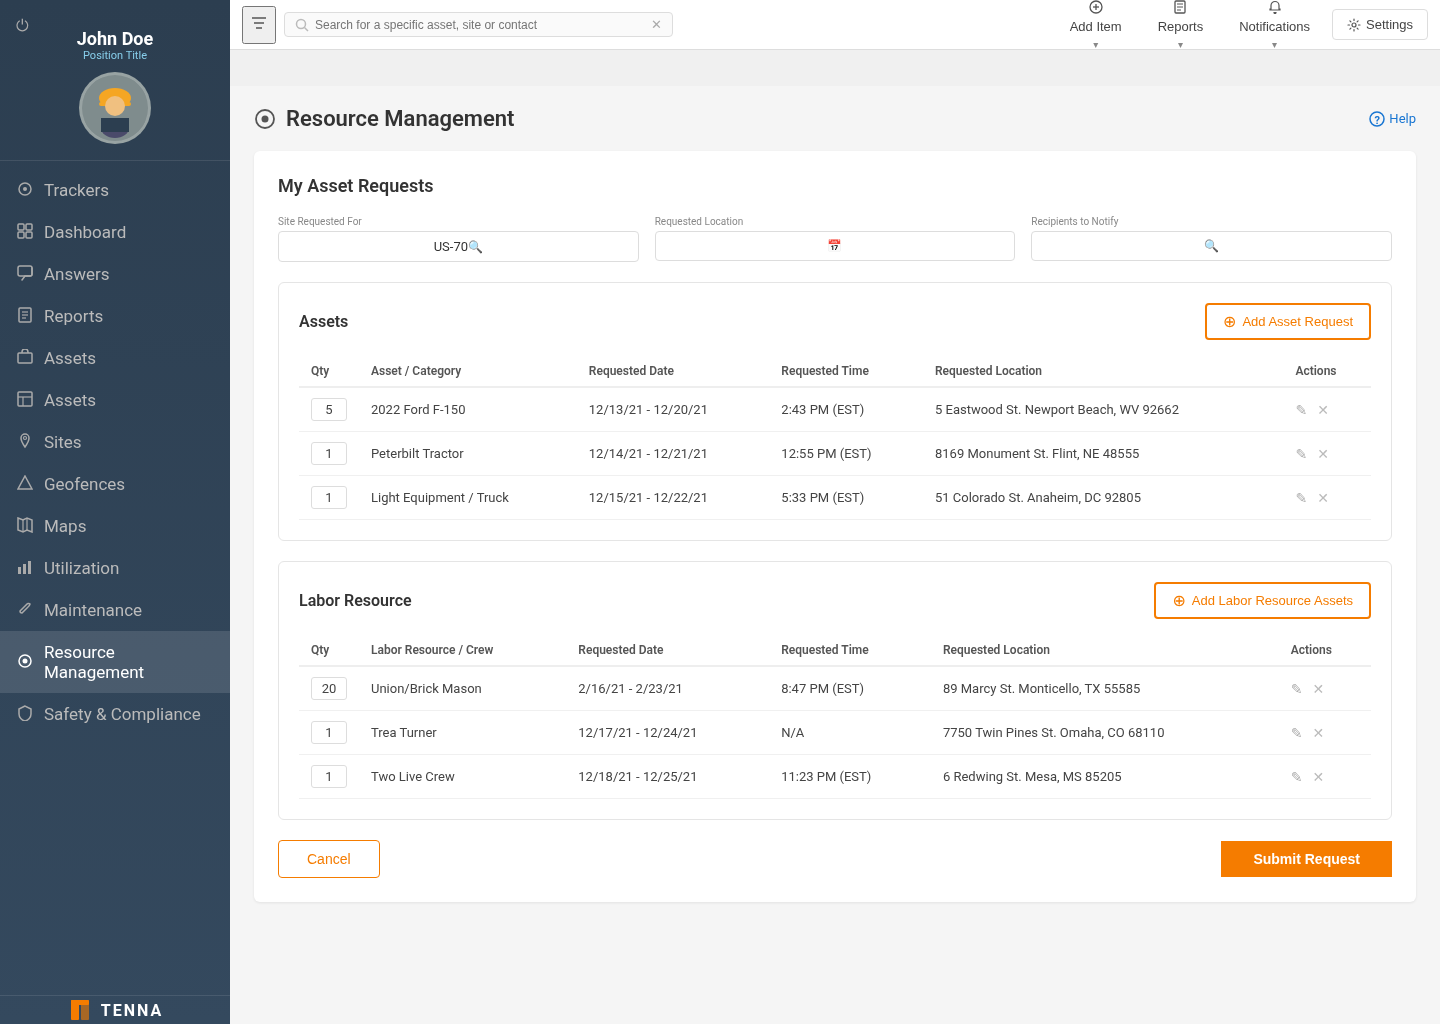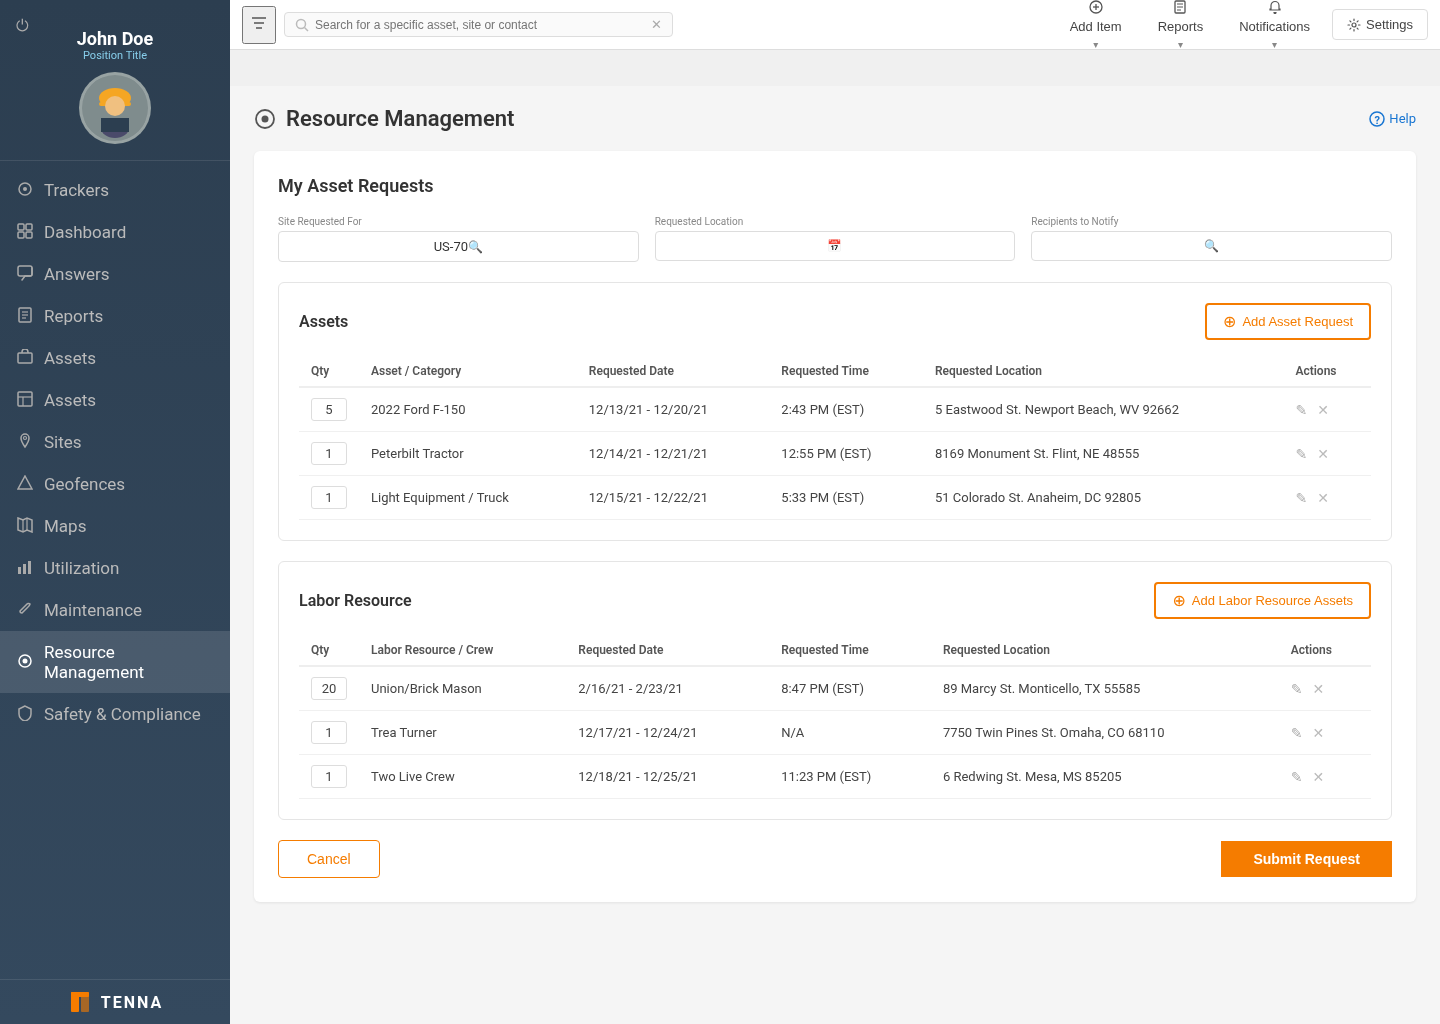--- a/index.html
+++ b/index.html
@@ -69,21 +69,21 @@
       color: #bbb;
       gap: 10px;
       font-size: 17px;
       transition: background 0.15s;
     }
     .nav-item.active { background: rgba(255,255,255,0.12); color: #fff; }
     .nav-icon { width: 18px; text-align: center; font-size: 14px; flex-shrink: 0; }
     .nav-label { }
 
     .sidebar-footer {
-      padding: 8px;
+      padding: 0;
       border-top: 1px solid rgba(255,255,255,0.1);
       display: flex;
       align-items: flex-end;
       justify-content: center;
     }
     .logo-container {
       display: flex;
       align-items: center;
       gap: 6px;
     }

